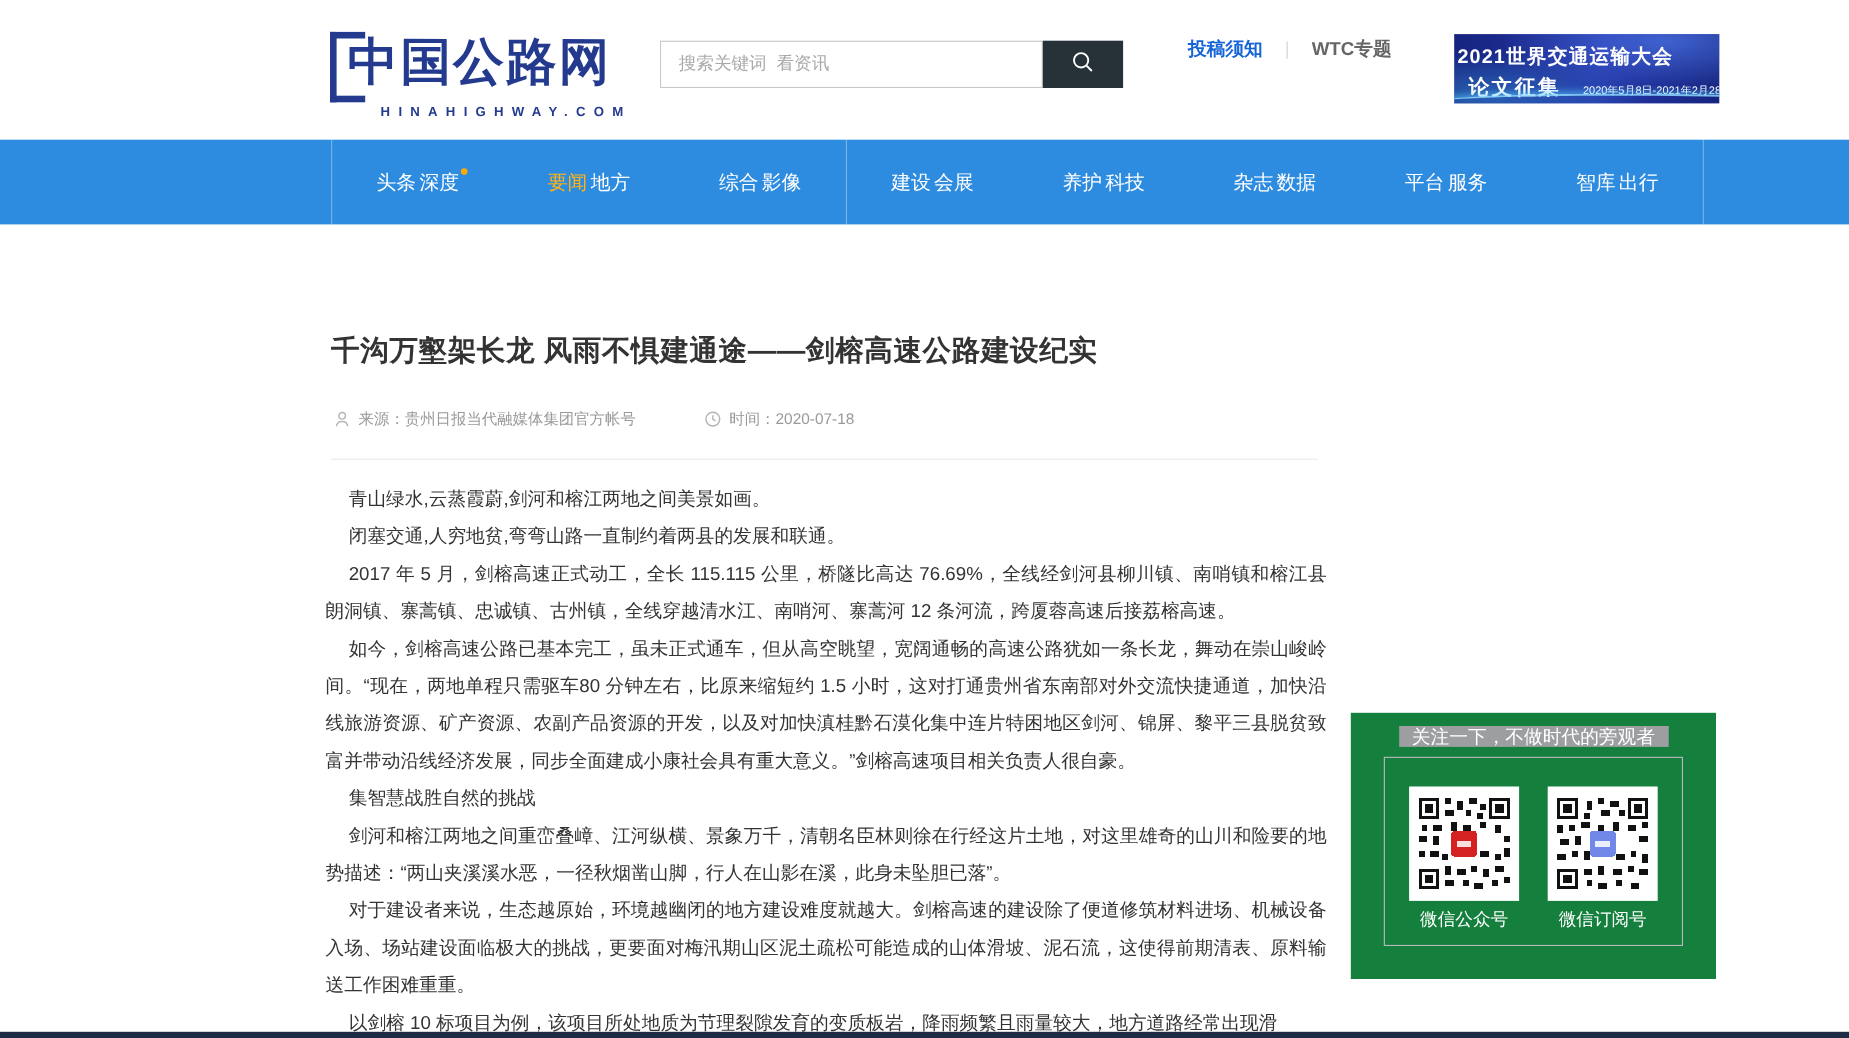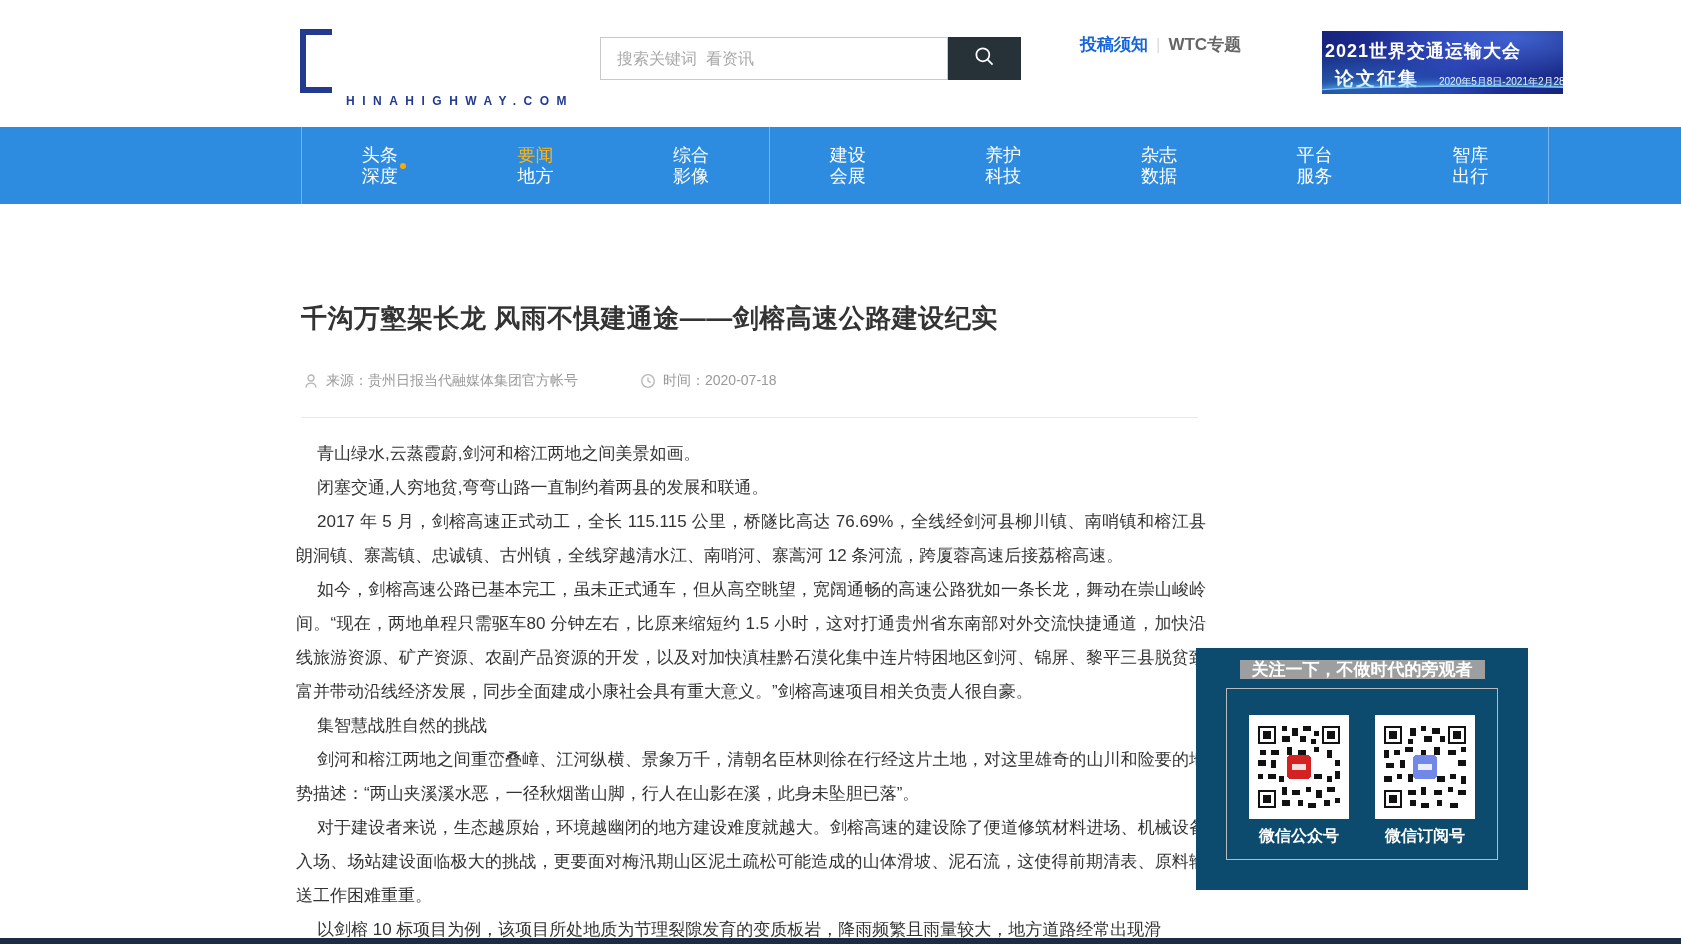--- a/index.html
+++ b/index.html
@@ -12,40 +12,40 @@
   .logo-row{display:flex;align-items:flex-start;}
   .logo-bracket{width:26px;height:52px;border:6px solid #233a8f;border-right:none;margin-top:3px;}
   .logo-text{font-size:46px;font-weight:bold;color:#233a8f;line-height:60px;margin-left:-16px;letter-spacing:2px;}
   .logo-sub{font-size:12px;font-weight:bold;color:#233a8f;letter-spacing:7.5px;margin:1px 0 0 46px;}
 
   .search-box{position:absolute;left:600px;top:37px;width:348px;height:43px;border:1px solid #c9c9c9;box-sizing:border-box;background:#fff;}
   .search-box input{width:100%;height:100%;border:none;outline:none;padding:0 0 0 16px;font-size:16px;color:#333;box-sizing:border-box;font-family:inherit;background:transparent;}
   .search-box input::placeholder{color:#a9a9a9;}
   .search-btn{position:absolute;left:948px;top:37px;width:73px;height:43px;background:#263238;border:none;display:flex;align-items:center;justify-content:center;cursor:pointer;}
 
-  .header-links{position:absolute;left:1080px;top:33px;display:flex;align-items:center;gap:8px;font-size:17px;font-weight:bold;}
+  .header-links{position:absolute;left:1080px;top:33px;display:flex;align-items:center;gap:20px;font-size:17px;font-weight:bold;}
   .link-submit{color:#1565d8;cursor:pointer;}
   .link-sep{color:#ddd;font-weight:normal;}
   .link-wtc{color:#666;cursor:pointer;}
 
   .banner{position:absolute;left:1322px;top:31px;width:241px;height:63px;color:#fff;cursor:pointer;overflow:hidden;
           background:radial-gradient(ellipse at 80% 10%,rgba(90,140,255,.55),transparent 55%),
                      radial-gradient(ellipse at 10% 90%,rgba(70,200,255,.35),transparent 50%),
                      linear-gradient(100deg,#16247e,#2536a8 55%,#16247e);}
   .banner-line1{font-size:18px;font-weight:bold;letter-spacing:1px;margin:8px 0 0 3px;white-space:nowrap;}
   .banner-line2{display:flex;align-items:baseline;margin:3px 0 0 13px;white-space:nowrap;}
   .banner-cta{font-size:19px;font-weight:bold;letter-spacing:2px;}
   .banner-date{font-size:10px;margin-left:20px;}
   .banner-swoosh{position:absolute;bottom:-7px;left:-20px;width:140%;height:14px;border-radius:50%;
                  border-top:2px solid rgba(140,215,255,.85);box-shadow:0 -2px 6px rgba(90,200,255,.6);}
 
   
   .nav{position:absolute;left:0;top:127px;width:100%;height:77px;background:#2e8ce0;}
   .nav-inner{position:absolute;left:301px;top:0;width:1247px;height:100%;display:flex;border-left:1px solid rgba(255,255,255,.35);}
-  .nav-col{flex:1;display:flex;flex-direction:column;align-items:center;justify-content:center;gap:3px;color:#fff;font-size:18px;}
+  .nav-col{flex:1;display:flex;flex-direction:row;align-items:center;justify-content:center;gap:3px;color:#fff;font-size:18px;}
   .nav-col.sep{border-right:1px solid rgba(255,255,255,.35);}
   .nav-item{line-height:1;cursor:pointer;position:relative;}
   .nav-item.active{color:#ffb312;}
   .nav-dot{position:absolute;right:-8px;top:-4px;width:6px;height:6px;border-radius:50%;background:#ffa800;}
 
   
   .article-title{position:absolute;left:301px;top:284px;font-size:26px;color:#333;font-weight:600;letter-spacing:.5px;}
   .article-meta{position:absolute;left:303px;top:372px;display:flex;align-items:center;font-size:14px;color:#999;}
   .meta-group{display:flex;align-items:center;}
   .meta-group svg{margin-right:7px;}
@@ -54,41 +54,42 @@
   .article-body{position:absolute;left:296px;top:437px;width:910px;font-size:17px;line-height:34px;color:#333;text-align:justify;}
   .article-body p{margin:0;text-indent:21px;}
 
   
   .hot-box{position:absolute;left:1228px;top:270px;width:332px;box-sizing:border-box;background:#f5f5f5;
            border-top:3px solid #eda712;padding:22px 22px 26px;}
   .hot-title{font-size:18px;font-weight:bold;color:#222;margin:0 0 20px;}
   .hot-item{font-size:15px;color:#3a3a3a;line-height:26px;margin-bottom:19px;cursor:pointer;}
   .hot-item:last-child{margin-bottom:0;}
 
-  .follow-box{position:absolute;left:1196px;top:648px;width:332px;height:242px;background:#0c4a6e;font-weight:bold;}
+  .follow-box{position:absolute;left:1228px;top:648px;width:332px;height:242px;background:#15803d;}
   .follow-frame{position:absolute;left:30px;right:30px;top:40px;bottom:30px;border:1px solid #b8babc;}
   .follow-title{position:absolute;top:10px;left:0;width:100%;text-align:center;font-size:17px;color:#fff;z-index:2;}
   .follow-title span{background:#9c9ea0;padding:0 12px;}
   .qr-tile{position:absolute;top:67px;width:100px;height:104px;background:#fff;display:flex;align-items:center;justify-content:center;}
   .qr-left{left:53px;} .qr-right{left:179px;}
   .qr-label{position:absolute;top:178px;width:100px;text-align:center;color:#fff;font-size:16px;}
   .ql-left{left:53px;} .ql-right{left:179px;}
 
   .footer-strip{position:absolute;left:0;bottom:0;width:100%;height:6px;background:#1e2b45;}
 </style>
 </head>
 <body>
 
 <div class="page">
 
   <div class="header">
 
     <div class="logo">
       <div class="logo-row">
         <div class="logo-bracket"></div>
+        <div class="logo-text">中国公路网</div>
       </div>
       <div class="logo-sub">HINAHIGHWAY.COM</div>
     </div>
 
     <div class="search-box">
       <input type="text" placeholder="搜索关键词  看资讯" style="">
     </div>
     <button class="search-btn">
       <span>
         <svg width="26" height="26" viewBox="0 0 24 24">

